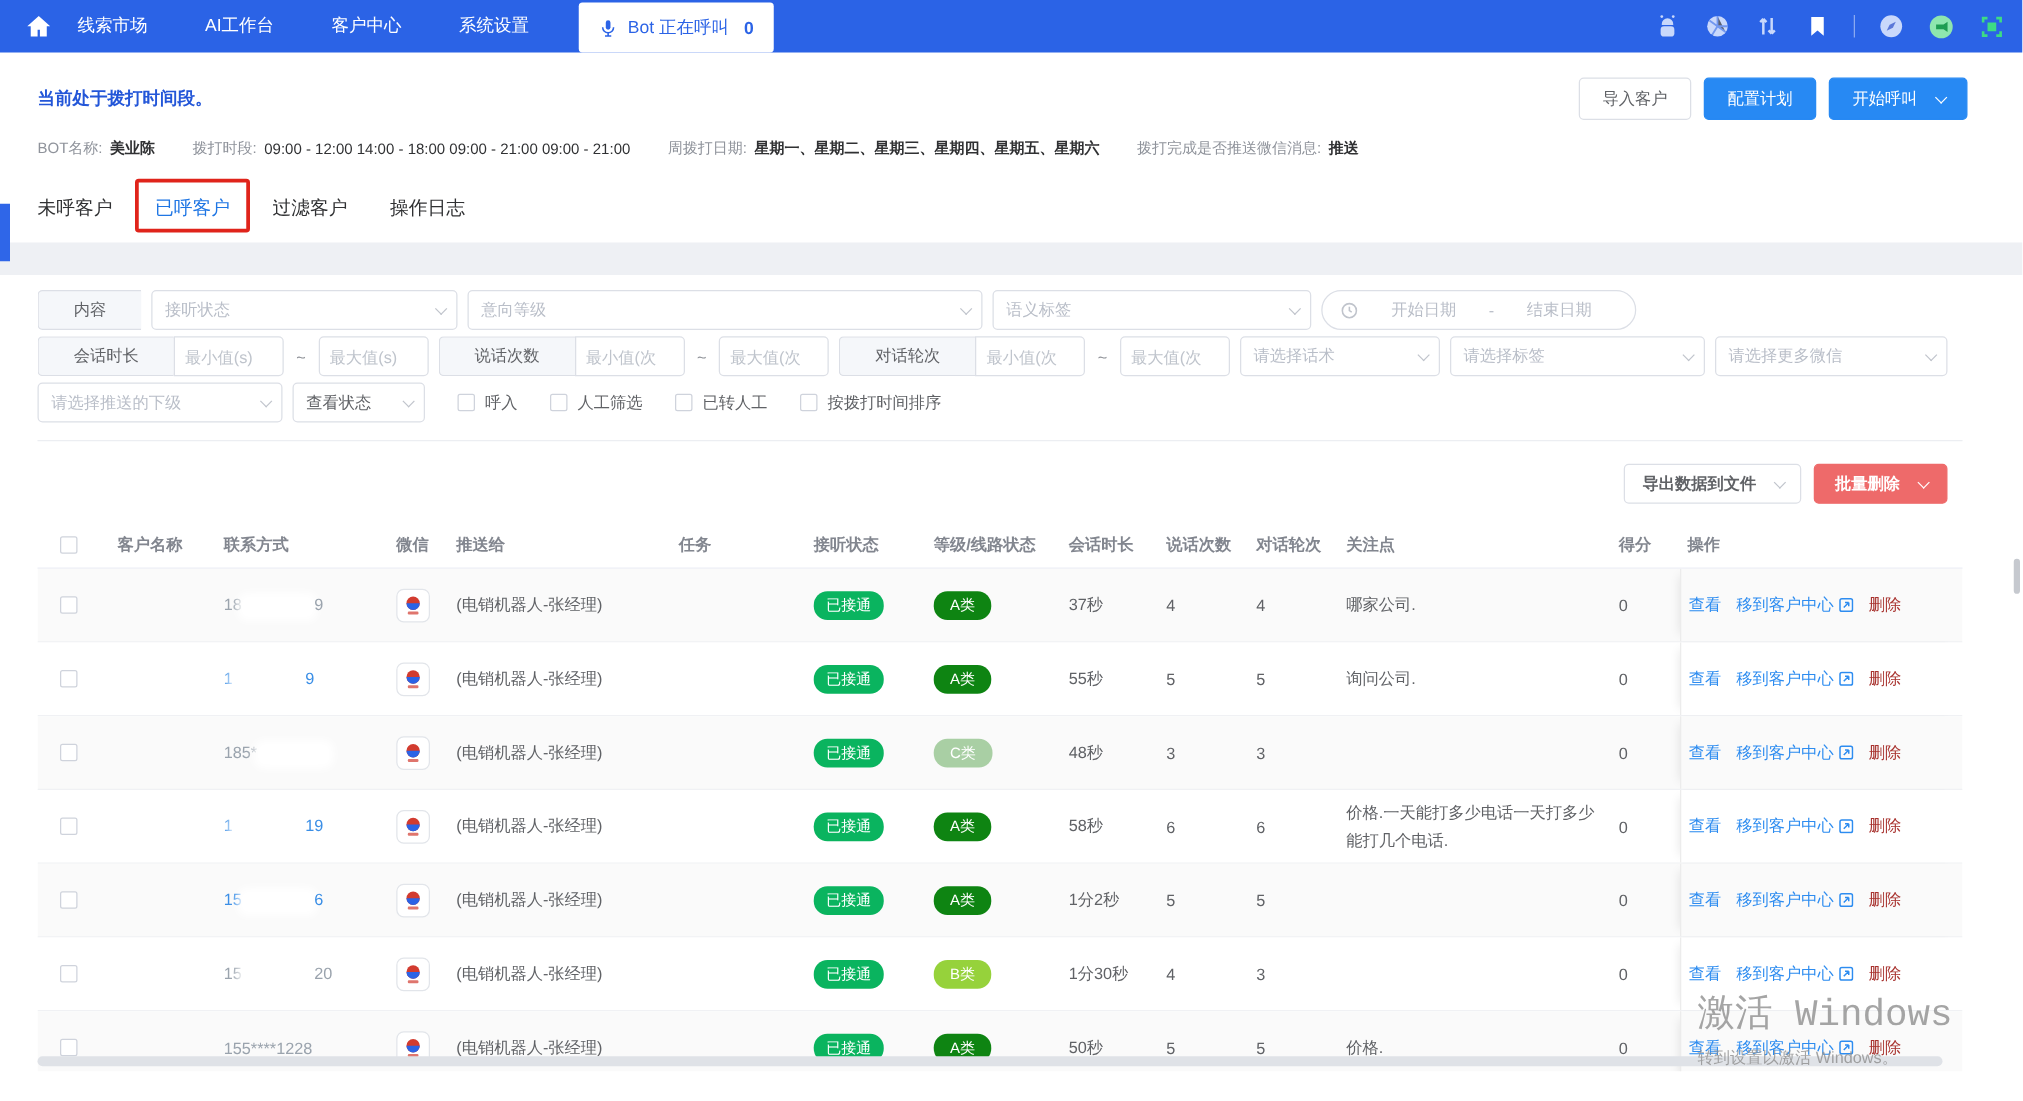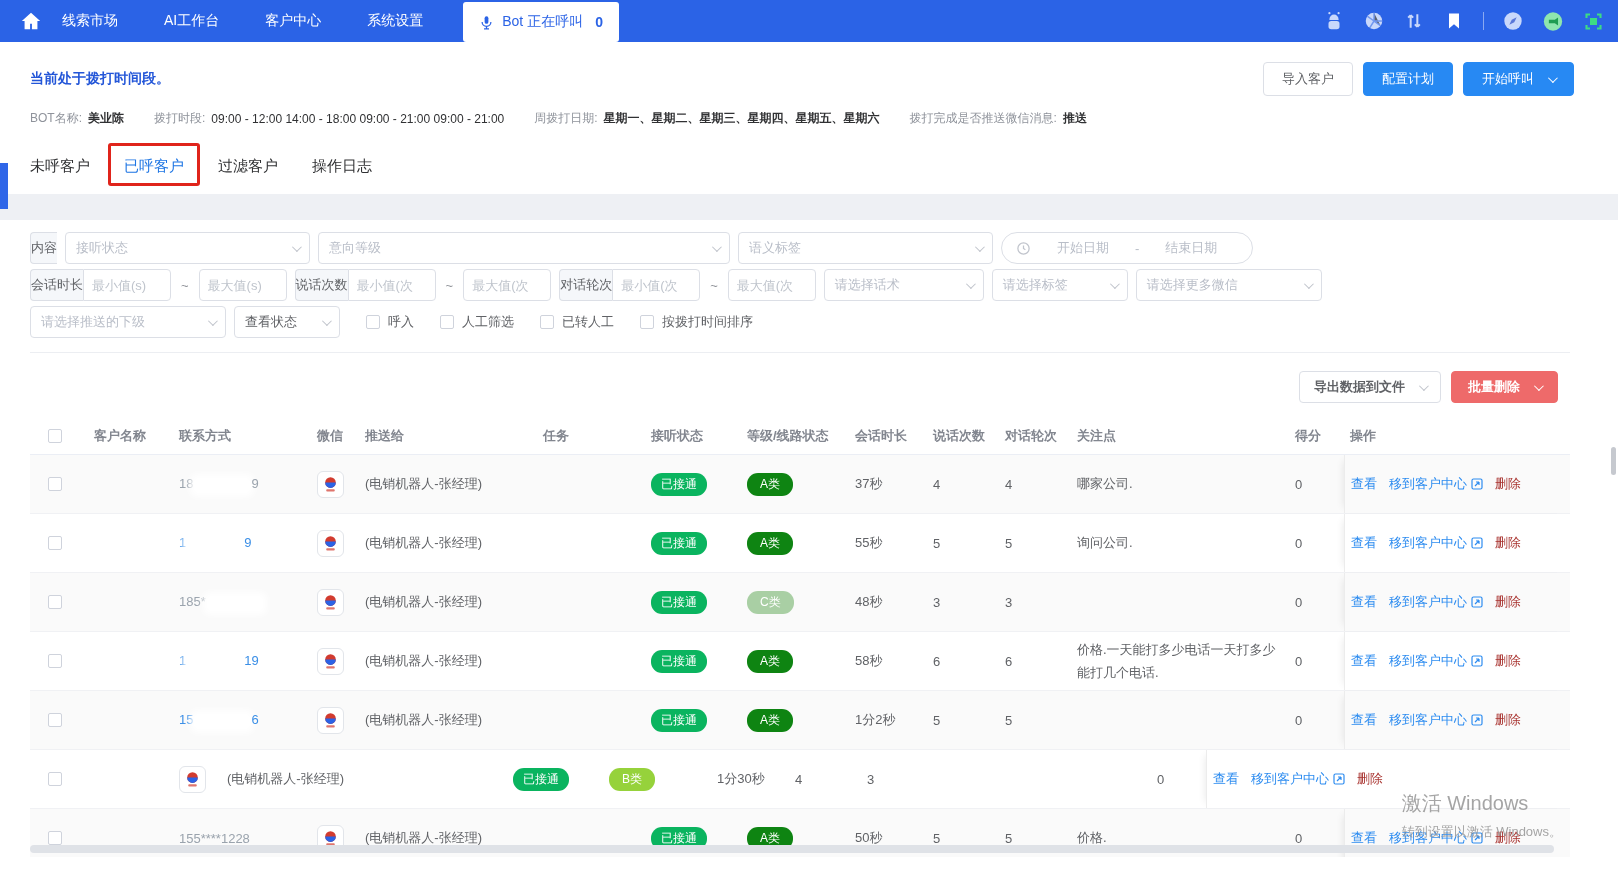--- a/index.html
+++ b/index.html
@@ -37,21 +37,21 @@
   .tab.active { color:#1f76e4; }
   .tab-annotation { position:absolute; left:-16px; top:-10px; right:-16px; bottom:-6px; border:3px solid #e0241b; border-radius:3px; pointer-events:none; }
   .left-strip { position:absolute; left:0; top:163px; width:8px; height:46px; background:#2f66e8; }
 
   .band { height:26px; background:#eef0f4; }
 
   
   .main-sec { padding:12px 0 0 30px; position:relative; }
   .f-row { display:flex; align-items:center; gap:8px; margin-bottom:5px; }
   .fgroup { display:flex; }
-  .flabel { height:32px; line-height:30px; padding:0 0; background:#f5f7fa; border:1px solid #dcdfe6; border-right:none; border-radius:4px 0 0 4px; font-size:13px; color:#606266; white-space:nowrap; }
+  .flabel { height:32px; line-height:30px; padding:0 28px; background:#f5f7fa; border:1px solid #dcdfe6; border-right:none; border-radius:4px 0 0 4px; font-size:13px; color:#606266; white-space:nowrap; }
   .finput { height:32px; border:1px solid #dcdfe6; border-radius:0 4px 4px 0; padding:0 10px; font-size:13px; color:#606266; outline:none; min-width:0; }
   .finput::placeholder, .rinput::placeholder { color:#bfc4cc; }
   .rinput { height:32px; border:1px solid #dcdfe6; border-radius:4px; padding:0 8px; font-size:13px; width:88px; outline:none; }
   .fgroup .rinput:first-of-type { border-radius:0 4px 4px 0; }
   .tilde { color:#909399; font-size:13px; padding:0 2px; }
   .fselect { height:32px; border:1px solid #dcdfe6; border-radius:4px; background:#fff; display:flex; align-items:center; justify-content:space-between; padding:0 10px; font-size:13px; color:#b9bec8; cursor:pointer; }
   .fselect.dark { color:#606266; }
   .caret { width:7px; height:7px; border-right:1.5px solid #c0c4cc; border-bottom:1.5px solid #c0c4cc; transform:rotate(45deg) translateY(-2px); flex:0 0 auto; margin-left:8px; }
   .caret.white { border-color:#fff; }
   .date-box { height:32px; border:1px solid #dcdfe6; border-radius:16px; display:flex; align-items:center; gap:26px; padding:0 14px; font-size:13px; color:#b9bec8; width:252px; }
@@ -95,21 +95,21 @@
   .pmask { display:inline-block; vertical-align:middle; width:54px; height:13px; background:#fff; border-radius:3px; box-shadow:0 0 7px 5px #fff; margin:0 2px; }
   .wx-avatar { width:27px; height:27px; border:1px solid #e2e5ea; border-radius:6px; background:#fff; display:flex; align-items:center; justify-content:center; cursor:pointer; }
   .lnk { color:#2d8cf0; cursor:pointer; text-decoration:none; white-space:nowrap; display:inline-flex; align-items:center; gap:4px; }
   .lnk.del { color:#a8322e; }
   .mv-ic { width:12px; height:12px; }
 
   
   .vscroll-thumb { position:absolute; right:2px; top:447px; width:5px; height:28px; background:#c6c9cf; border-radius:3px; }
   .hscroll-thumb { position:absolute; left:30px; top:845px; width:1524px; height:8px; background:#dfe2e7; border-radius:4px; }
   .watermark { position:absolute; right:56px; top:790px; color:#8f8f8f; opacity:.8; pointer-events:none; }
-  .wm1 { font-size:20px; }
+  .wm1 { font-size:30px;font-family:Liberation Mono, monospace; }
   .wm2 { font-size:13px; margin-top:6px; }
 </style>
 </head>
 <body>
 
 <div class="nav">
   <span class="nav-home">
     <svg viewBox="0 0 24 24" width="22" height="22">
         <path d="M12 3 2 12h3v9h6v-6h2v6h6v-9h3z" fill="#fff"></path>
       </svg>
@@ -268,21 +268,21 @@
     <div class="fgroup">
       <span class="flabel">对话轮次</span>
       <input class="rinput" placeholder="最小值(次" style="">
     </div>
     <span class="tilde">~</span>
     <input class="rinput" placeholder="最大值(次" style="">
     <div class="fselect" style="width:160px">
       <span>请选择话术</span>
       <span class="caret"></span>
     </div>
-    <div class="fselect" style="width:136px">
+    <div class="fselect" style="width:204px">
       <span>请选择标签</span>
       <span class="caret"></span>
     </div>
     <div class="fselect" style="width:186px">
       <span>请选择更多微信</span>
       <span class="caret"></span>
     </div>
   </div>
 
   <div class="f-row">
@@ -553,20 +553,23 @@
               </svg>
       </a>
       <a class="lnk del">删除</a>
     </div>
   </div>
         <div class="trow">
     <div class="cell c-check">
             <span class="cb"></span>
           </div>
     <div class="cell c-name"></div>
+    <div class="cell c-phone">
+      <span class="phone-gray"><span>15</span><span class="pmask"></span><span>20</span></span>
+    </div>
     <div class="cell c-wx">
       <span class="wx-avatar">
         <svg viewBox="0 0 20 20" width="19" height="19">
                 <circle cx="10" cy="8" r="5.6" fill="#d23b2f"></circle>
                 <path d="M4.4 8a5.6 5.6 0 0 0 11.2 0z" fill="#2b63e6"></path>
                 <rect x="5.5" y="15" width="9" height="2.4" rx="1" fill="#d23b2f" opacity=".7"></rect>
               </svg>
       </span>
     </div>
     <div class="cell c-push">(电销机器人-张经理)</div>

